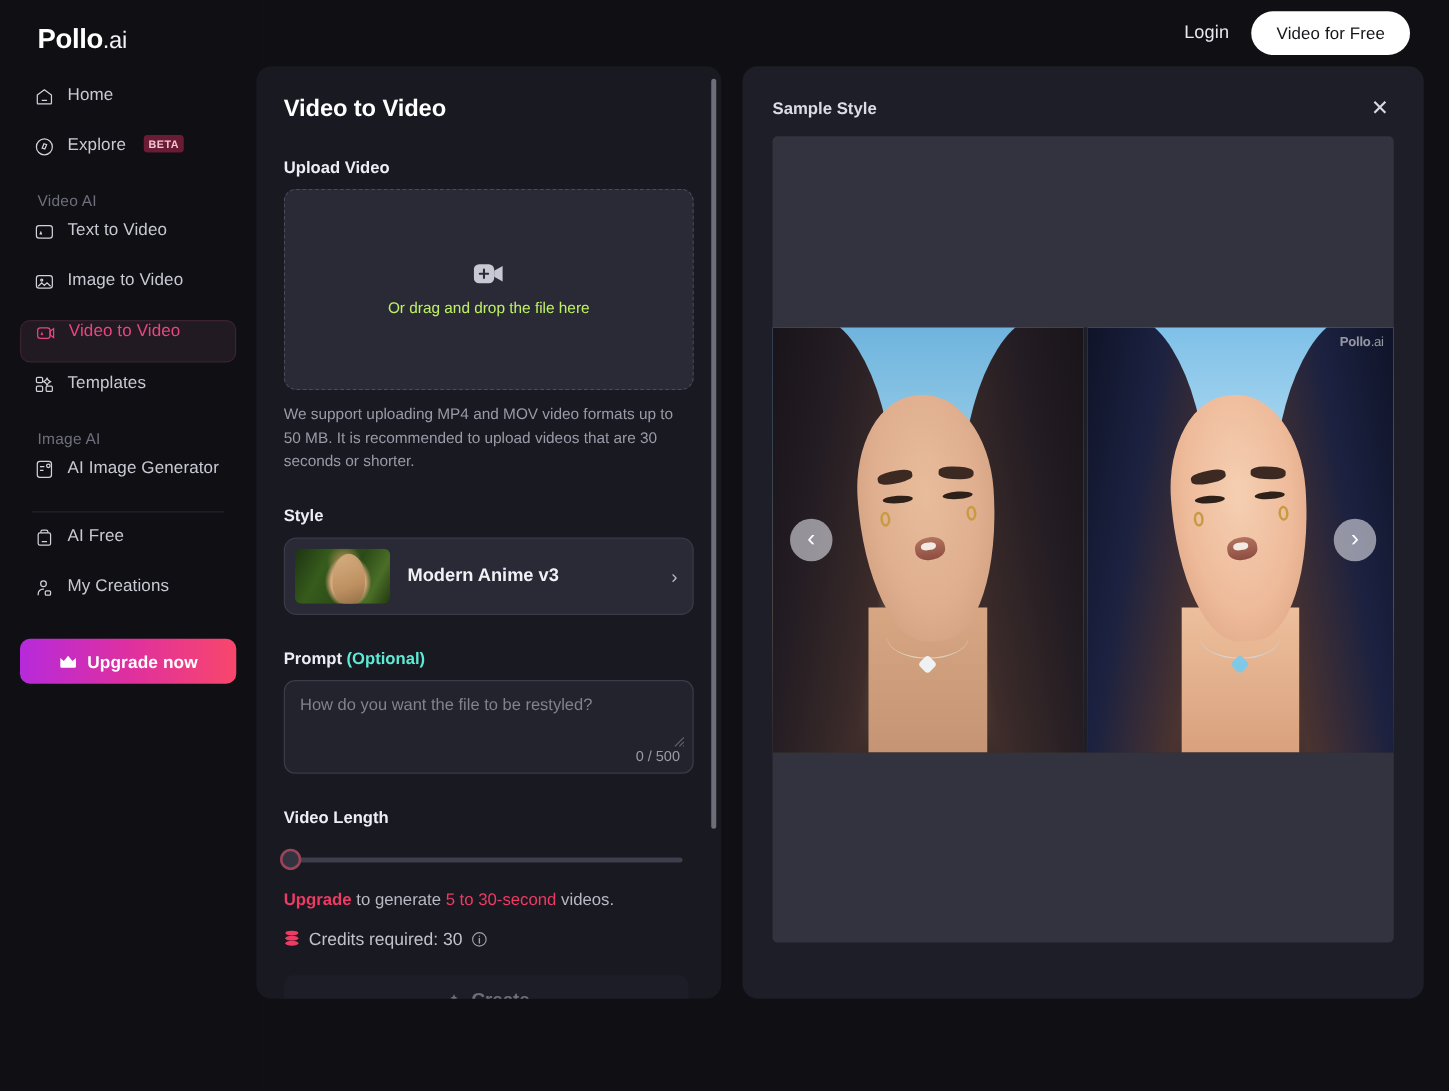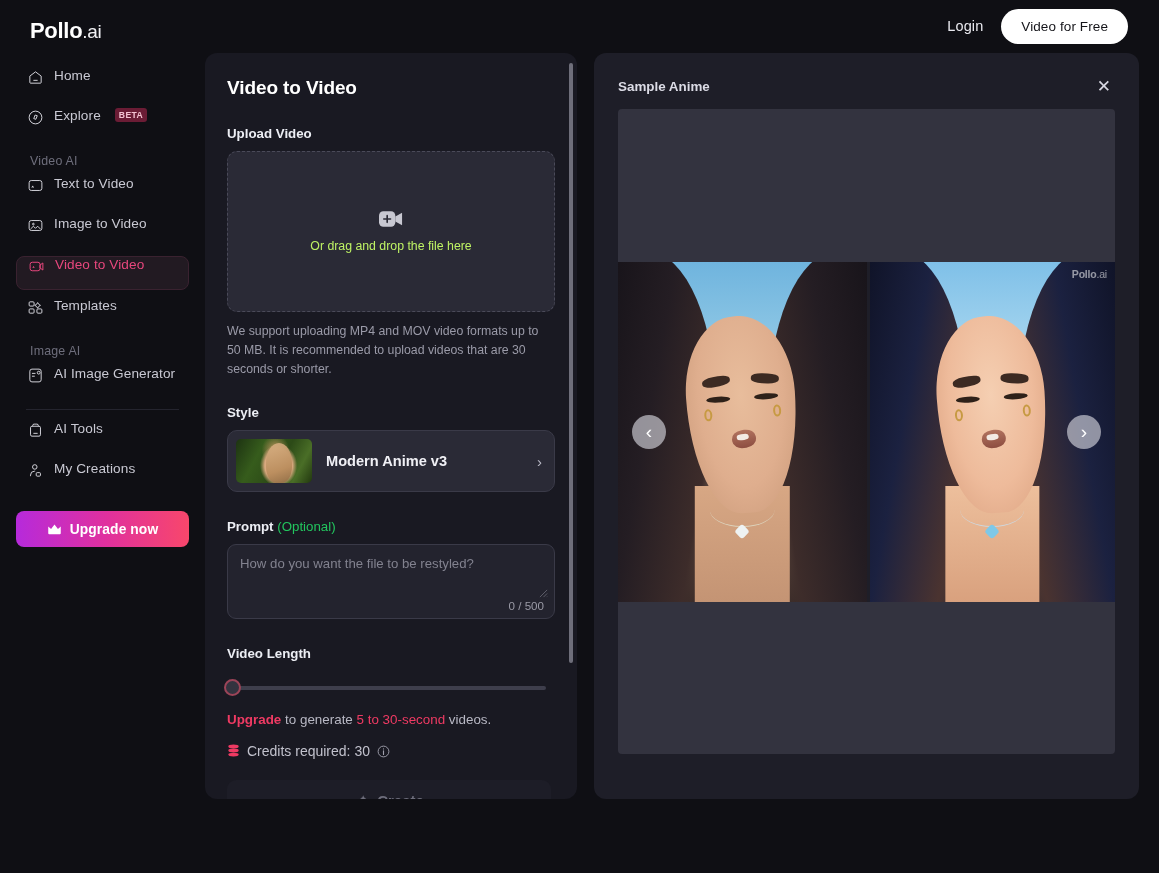--- a/index.html
+++ b/index.html
@@ -71,21 +71,21 @@
   .crown { width: 15px; height: 13px; }
 
   
   .form-panel {
     position: absolute; left: 205px; top: 53px; width: 372px; height: 746px;
     background: #191922; border-radius: 12px; overflow: hidden;
   }
   .form-inner { padding: 24px 22px 0 22px; }
   .panel-title { color: #ffffff; font-size: 19px; font-weight: 700; letter-spacing: -.1px; }
   .field-label { color: #eceef4; font-size: 13.3px; font-weight: 700; margin: 27px 0 10px; }
-  .field-label .optional { color: #22c55e; font-weight: 400; }
+  .field-label .optional { color: #5eead4; font-weight: 700; }
 
   .dropzone {
     height: 161px; border: 1px dashed #4a4a59; border-radius: 10px;
     background: #2a2a36;
     display: flex; flex-direction: column; align-items: center; justify-content: center;
     gap: 11px; cursor: pointer;
   }
   .dropzone .cam { width: 25px; height: 18px; }
   .dropzone .hint { color: #bef264; font-size: 12.3px; }
 
@@ -355,21 +355,21 @@
       <div class="divider"></div>
 
       <div class="nav-item">
         <span class="icon">
           <svg viewBox="0 0 24 24">
               <path d="M5 8a2 2 0 012-2h10a2 2 0 012 2v10a2 2 0 01-2 2H7a2 2 0 01-2-2z"></path>
               <path d="M8 6V5a2 2 0 012-2h4a2 2 0 012 2v1"></path>
               <path d="M9 16h6"></path>
             </svg>
         </span>
-        <span class="label">AI Tools</span>
+        <span class="label">AI Free</span>
       </div>
 
       <div class="nav-item">
         <span class="icon">
           <svg viewBox="0 0 24 24">
               <circle cx="11" cy="7" r="3.2"></circle>
               <path d="M5 20v-1.5A5.5 5.5 0 0110.5 13h1"></path>
               <rect x="13" y="15" width="6" height="5" rx="1.4"></rect>
             </svg>
         </span>
@@ -454,21 +454,21 @@
           <path d="M3.6 7.2l.6 1.5 1.5.6-1.5.6-.6 1.5L3 9.9l-1.5-.6L3 8.7z"></path>
         </svg>
         <span>Create</span>
       </button>
     </div>
     <div class="panel-scrollbar"></div>
   </section>
 
   <section class="preview-panel">
     <div class="preview-head">
-      <span class="preview-title">Sample Anime</span>
+      <span class="preview-title">Sample Style</span>
       <span class="close-x">✕</span>
     </div>
 
     <div class="video-stage">
       <div class="frames">
 
         <div class="frame f-real">
           <div class="hair-l"></div>
           <div class="hair-r"></div>
           <div class="neck"></div>

